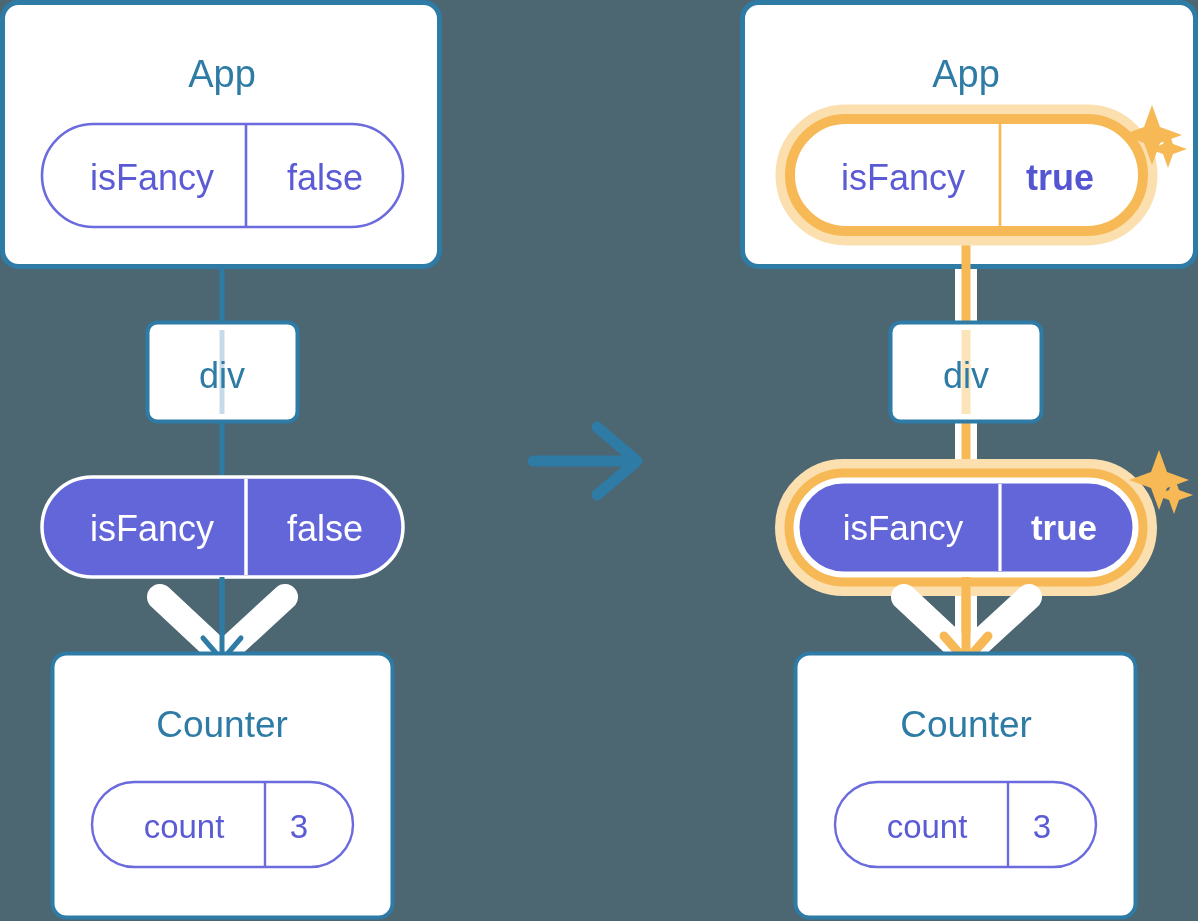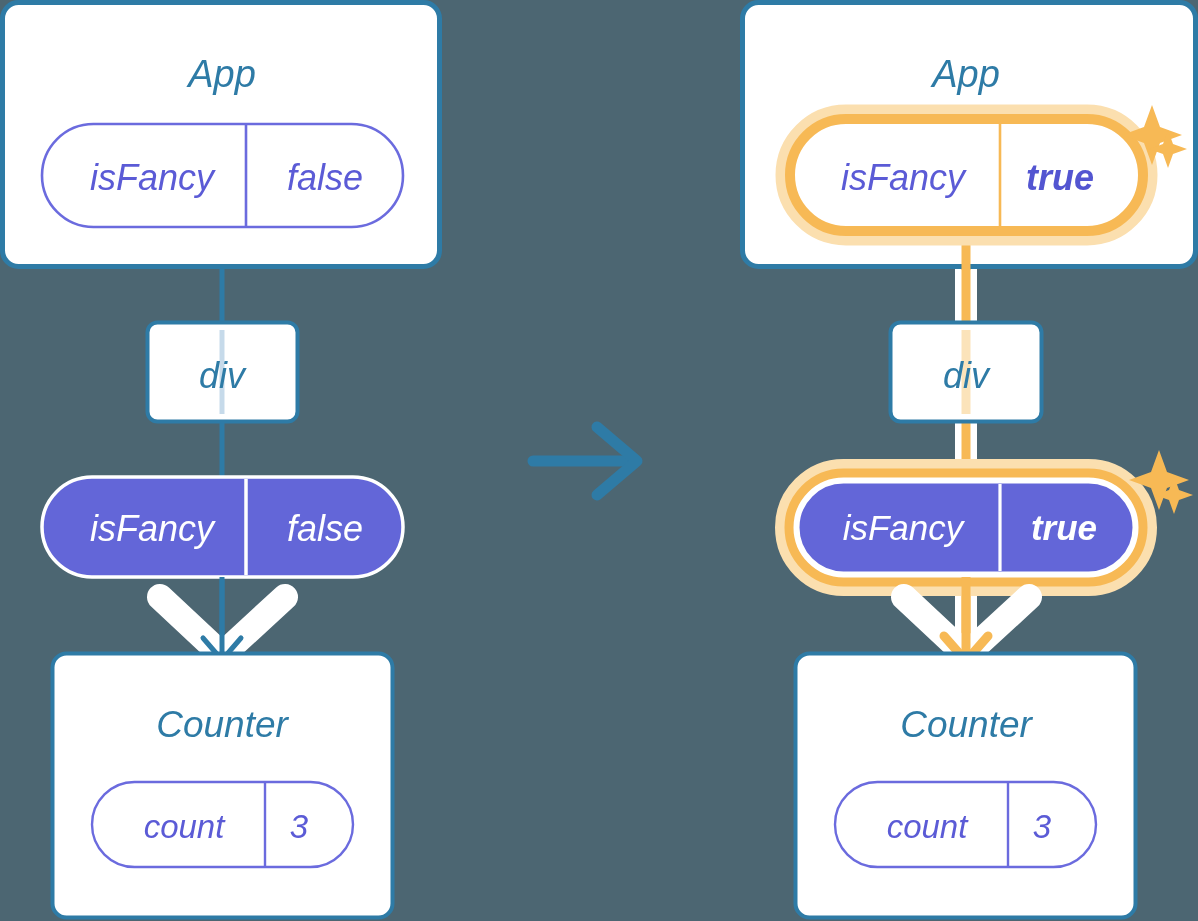--- a/index.html
+++ b/index.html
@@ -3,21 +3,21 @@
 <meta charset="utf-8">
 <style>
   html,body{margin:0;padding:0;}
   body{
     width:1198px;height:921px;
     background:#4C6672;
     font-family:"Liberation Sans","DejaVu Sans",sans-serif;
     overflow:hidden;
     position:relative;
   }
-  #stage{position:absolute;left:0;top:0;width:1198px;height:921px;font-style:italic;}
+  #stage{position:absolute;left:0;top:0;width:1198px;height:921px;}
   svg.layer{position:absolute;left:0;top:0;width:1198px;height:921px;overflow:visible;}
   .txt{ -webkit-font-smoothing:antialiased; }
 </style>
 </head>
 <body>
 
 <div id="stage">
 
   <svg class="layer" viewBox="0 0 1198 921">
 

